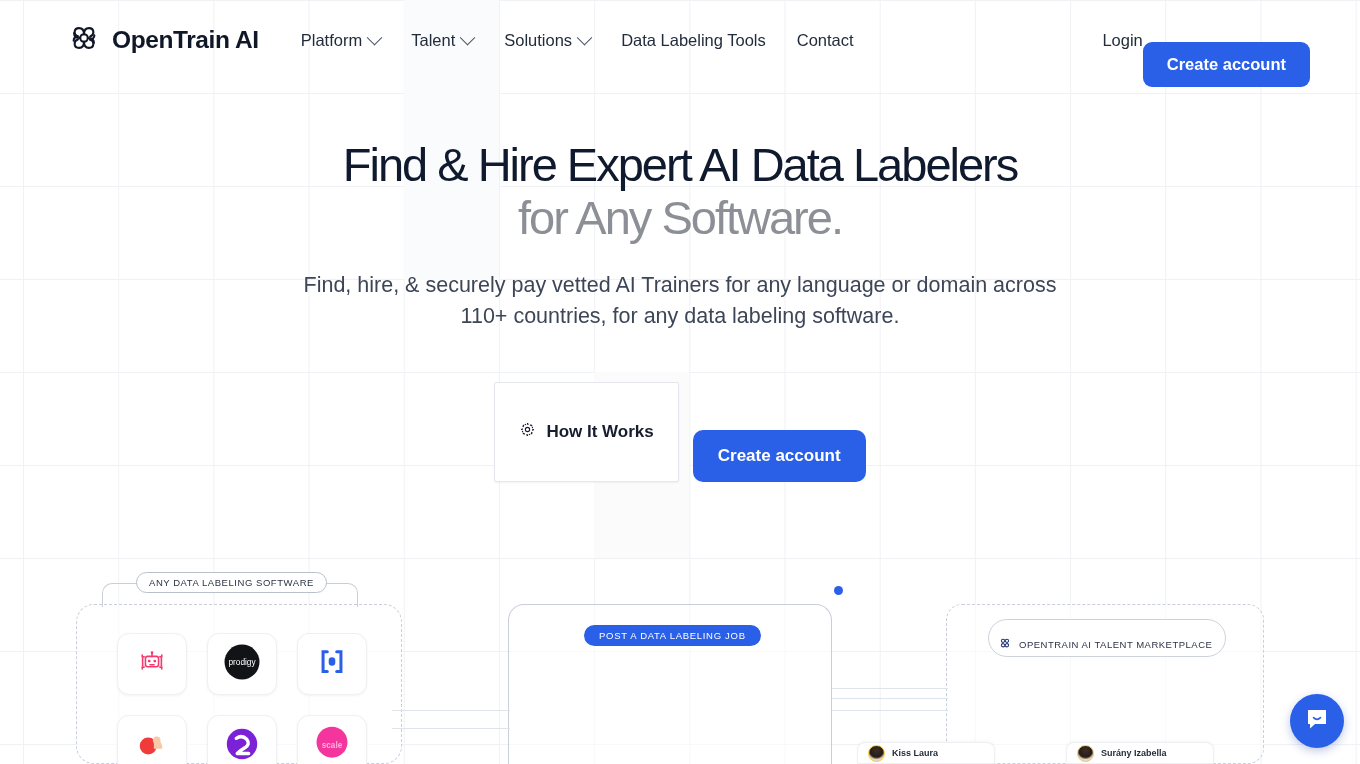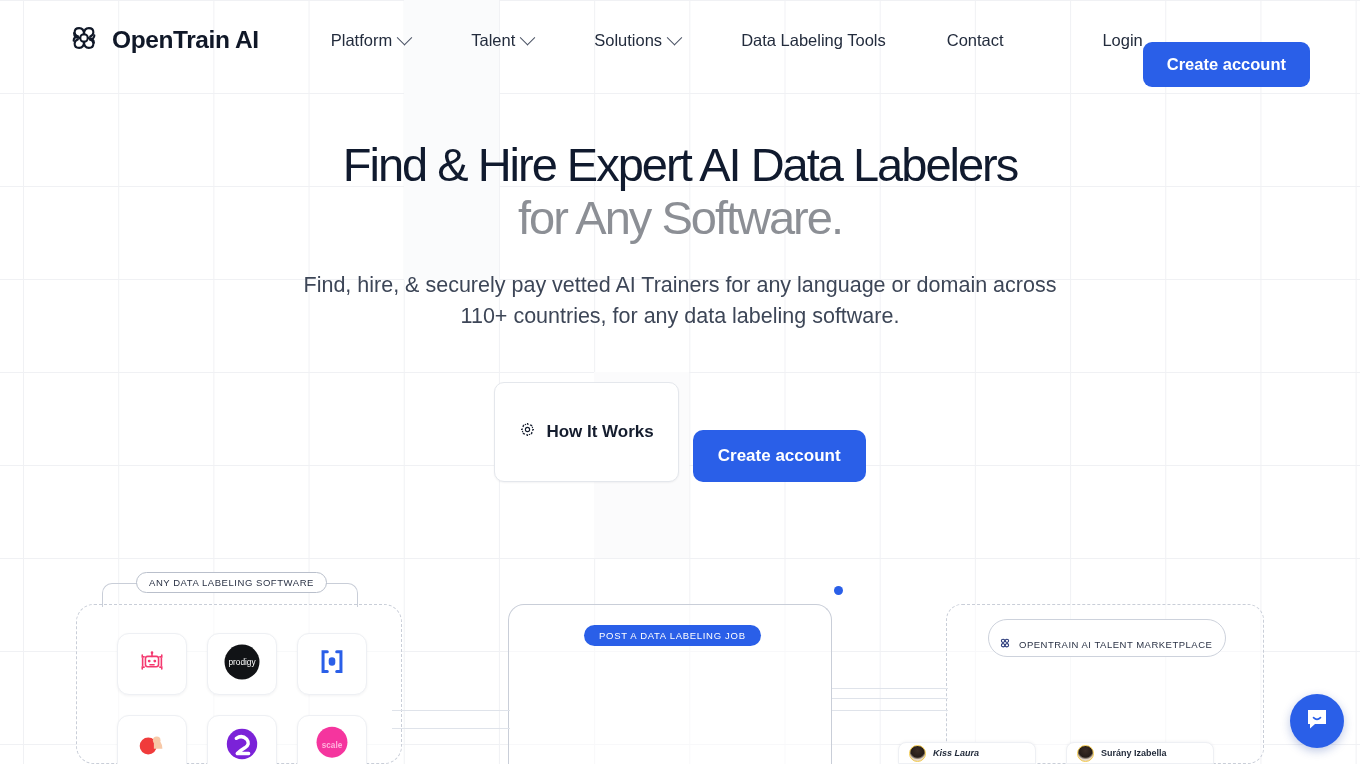--- a/index.html
+++ b/index.html
@@ -82,21 +82,20 @@
   }
   .nav-link {
     display: flex;
     align-items: center;
     gap: 7px;
     font-size: 16.5px;
     color: #232c3d;
     cursor: pointer;
     white-space: nowrap;
     font-weight: 400;
-    margin-left: 30px;
   }
   .chev {
     width: 11px; height: 11px;
     border-right: 1.7px solid #4a5264;
     border-bottom: 1.7px solid #4a5264;
     transform: rotate(45deg) translate(-2px,-2px);
     display: inline-block;
   }
   .nav-right {
     margin-left: auto;
@@ -166,21 +165,21 @@
 
   #hero-actions {
     margin-top: 51px;
     display: flex;
     justify-content: center;
     gap: 14px;
   }
   .btn-secondary {
     background: #fff;
     border: 1px solid #e4e7ec;
-    border-radius: 10px;
+    border-radius: 2px;
     font-size: 17px;
     font-weight: 700;
     color: #151d2e;
     font-family: inherit;
     padding: 15px 24px;
     display: inline-flex;
     align-items: center;
     gap: 10px;
     cursor: pointer;
     box-shadow: 0 1px 2px rgba(16,24,40,.05);
@@ -334,21 +333,21 @@
     background: #fff;
     border: 1px solid #eef0f4;
     border-radius: 8px 8px 0 0;
     display: flex;
     align-items: center;
     gap: 7px;
     padding: 0 10px;
     z-index: 5;
     box-shadow: 0 -1px 3px rgba(16,24,40,.04);
   }
-  #strip-1 { left: 898px; width: 138px; font-style: italic; }
+  #strip-1 { left: 857px; width: 138px; }
   #strip-2 { left: 1066px; width: 148px; }
   .strip-avatar {
     width: 17px; height: 17px; border-radius: 50%;
     flex: 0 0 17px;
     border: 1.4px solid #f2c94c;
     background: radial-gradient(circle at 50% 30%, #3b2d26 0%, #251c18 52%, #e6d7c6 70%);
   }
   .strip-name { font-size: 9px; font-weight: 700; color: #1f2838; white-space: nowrap; }
 
   

